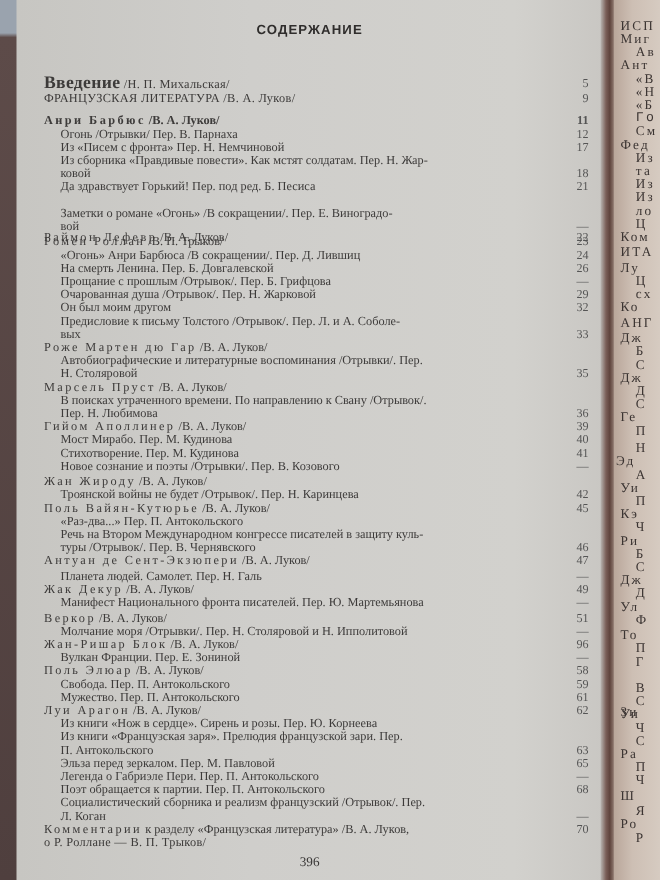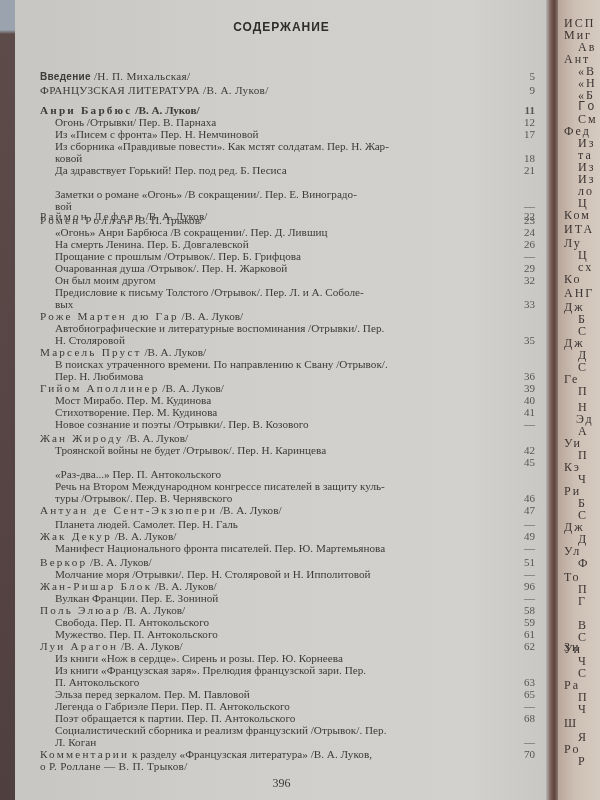--- a/index.html
+++ b/index.html
@@ -38,21 +38,21 @@
     }
     .row .txt { display: inline-block; }
     .row.author .txt { letter-spacing: 2.2px; }
     .row.author .txt .editor { letter-spacing: 0; }
     .row.work { left: 40px; width: 490px; }
     .row.top .txt { letter-spacing: 0.3px; }
     .pg {
       position: absolute; right: 10px; width: 22px; text-align: right; font-size: 11px;
       color: #555; font-family: "Liberation Serif", serif;
     }
-    .bold { font-weight: bold; font-family: Liberation Sans, sans-serif; font-size: 10px; }
+    .bold { font-weight: bold; font-family: Liberation Serif, serif; font-size: 16px; }
     .caps { letter-spacing: 0.8px; }
     .footer {
       position: absolute; top: 776px; left: 0; width: 533px; text-align: center;
       font-size: 12px; color: #3a3837;
     }
     .np-line {
       position: absolute; font-size: 12px; white-space: nowrap; letter-spacing: 2px;
     }
   </style>
 </head>
@@ -87,21 +87,21 @@
       <div class="row work" style="top: 264px;"><span class="txt">Н. Столяровой</span><span class="pg">35</span></div>
       <div class="row author" style="top: 276px;"><span class="txt"><span>Марсель Пруст</span><span class="editor"> /В. А. Луков/</span></span><span class="pg"></span></div>
       <div class="row work" style="top: 288px;"><span class="txt">В поисках утраченного времени. По направлению к Свану /Отрывок/.</span><span class="pg"></span></div>
       <div class="row work" style="top: 300px;"><span class="txt">Пер. Н. Любимова</span><span class="pg">36</span></div>
       <div class="row author" style="top: 312px;"><span class="txt"><span>Гийом Аполлинер</span><span class="editor"> /В. А. Луков/</span></span><span class="pg">39</span></div>
       <div class="row work" style="top: 324px;"><span class="txt">Мост Мирабо. Пер. М. Кудинова</span><span class="pg">40</span></div>
       <div class="row work" style="top: 336px;"><span class="txt">Стихотворение. Пер. М. Кудинова</span><span class="pg">41</span></div>
       <div class="row work" style="top: 348px;"><span class="txt">Новое сознание и поэты /Отрывки/. Пер. В. Козового</span><span class="pg">—</span></div>
       <div class="row author" style="top: 362px;"><span class="txt"><span>Жан Жироду</span><span class="editor"> /В. А. Луков/</span></span><span class="pg"></span></div>
       <div class="row work" style="top: 374px;"><span class="txt">Троянской войны не будет /Отрывок/. Пер. Н. Каринцева</span><span class="pg">42</span></div>
-      <div class="row author" style="top: 386px;"><span class="pg">45</span></div>
+      <div class="row author" style="top: 386px;"><span class="txt"><span>Поль Вайян-Кутюрье</span><span class="editor"> /В. А. Луков/</span></span><span class="pg">45</span></div>
       <div class="row work" style="top: 398px;"><span class="txt">«Раз-два...» Пер. П. Антокольского</span><span class="pg"></span></div>
       <div class="row work" style="top: 410px;"><span class="txt">Речь на Втором Международном конгрессе писателей в защиту куль-</span><span class="pg"></span></div>
       <div class="row work" style="top: 422px;"><span class="txt">туры /Отрывок/. Пер. В. Чернявского</span><span class="pg">46</span></div>
       <div class="row author" style="top: 434px;"><span class="txt"><span>Антуан де Сент-Экзюпери</span><span class="editor"> /В. А. Луков/</span></span><span class="pg">47</span></div>
       <div class="row work" style="top: 448px;"><span class="txt">Планета людей. Самолет. Пер. Н. Галь</span><span class="pg">—</span></div>
       <div class="row author" style="top: 460px;"><span class="txt"><span>Жак Декур</span><span class="editor"> /В. А. Луков/</span></span><span class="pg">49</span></div>
       <div class="row work" style="top: 472px;"><span class="txt">Манифест Национального фронта писателей. Пер. Ю. Мартемьянова</span><span class="pg">—</span></div>
       <div class="row author" style="top: 486px;"><span class="txt"><span>Веркор</span><span class="editor"> /В. А. Луков/</span></span><span class="pg">51</span></div>
       <div class="row work" style="top: 498px;"><span class="txt">Молчание моря /Отрывки/. Пер. Н. Столяровой и Н. Ипполитовой</span><span class="pg">—</span></div>
       <div class="row author" style="top: 510px;"><span class="txt"><span>Жан-Ришар Блок</span><span class="editor"> /В. А. Луков/</span></span><span class="pg">96</span></div>
@@ -152,21 +152,21 @@
     <div class="np-line" style="top: 286px; left: 6px;">АНГ</div>
     <div class="np-line" style="top: 300px; left: 6px;">Дж</div>
     <div class="np-line" style="top: 312px; left: 20px;">Б</div>
     <div class="np-line" style="top: 324px; left: 20px;">С</div>
     <div class="np-line" style="top: 336px; left: 6px;">Дж</div>
     <div class="np-line" style="top: 348px; left: 20px;">Д</div>
     <div class="np-line" style="top: 360px; left: 20px;">С</div>
     <div class="np-line" style="top: 372px; left: 6px;">Ге</div>
     <div class="np-line" style="top: 384px; left: 20px;">П</div>
     <div class="np-line" style="top: 400px; left: 20px;">Н</div>
-    <div class="np-line" style="top: 412px; left: 18px;">Эд</div>
+    <div class="np-line" style="top: 412px; left: 2px;">Эд</div>
     <div class="np-line" style="top: 424px; left: 20px;">А</div>
     <div class="np-line" style="top: 436px; left: 6px;">Уи</div>
     <div class="np-line" style="top: 448px; left: 20px;">П</div>
     <div class="np-line" style="top: 460px; left: 6px;">Кэ</div>
     <div class="np-line" style="top: 472px; left: 20px;">Ч</div>
     <div class="np-line" style="top: 484px; left: 6px;">Ри</div>
     <div class="np-line" style="top: 496px; left: 20px;">Б</div>
     <div class="np-line" style="top: 508px; left: 20px;">С</div>
     <div class="np-line" style="top: 520px; left: 6px;">Дж</div>
     <div class="np-line" style="top: 532px; left: 20px;">Д</div>

